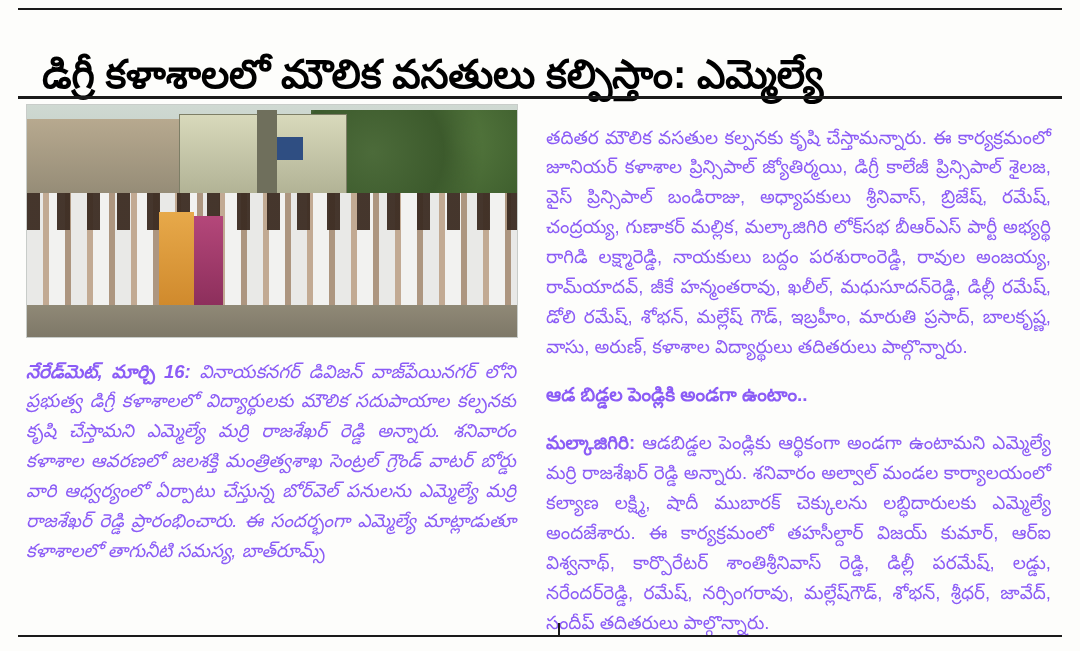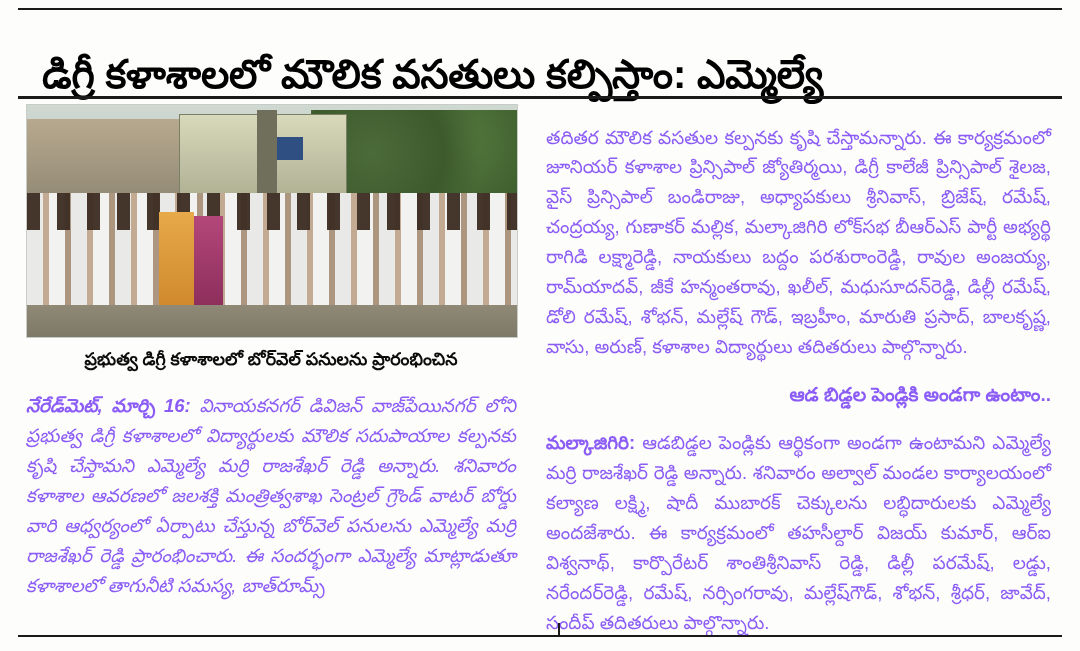--- a/index.html
+++ b/index.html
@@ -185,21 +185,21 @@
   }
   .dateline {
     font-weight: bold;
   }
   .subhead {
     font-weight: bold;
     font-size: 19px;
     line-height: 1.5;
     margin-top: 10px;
     margin-bottom: 2px;
-    text-align: right;
+    text-align: left;
   }
   .col-divider {
     position: absolute;
     left: 509px;
     top: 0;
     width: 1px;
     height: 516px;
     background: transparent;
   }
 </style>
@@ -227,21 +227,20 @@
         </div>
         <div class="rig"></div>
         <div class="ground"></div>
         <div class="crowd"></div>
         <div class="crowd-heads"></div>
         <div class="saree"></div>
         <div class="saree2"></div>
       </div>
 
       <div class="caption">
-        <div>ప్రభుత్వ డిగ్రీ కళాశాలలో బోర్‌వెల్ పనులను ప్రారంభించిన</div>
       </div>
 
       <div class="body-text">
         <p class="para">
           <span class="dateline">నేరేడ్‌మెట్, మార్చి 16:</span>
           <span>వినాయకనగర్ డివిజన్ వాజ్‌పేయినగర్ లోని ప్రభుత్వ డిగ్రీ కళాశాలలో విద్యార్థులకు మౌలిక సదుపాయాల కల్పనకు కృషి చేస్తామని ఎమ్మెల్యే మర్రి రాజశేఖర్ రెడ్డి అన్నారు. శనివారం కళాశాల ఆవరణలో జలశక్తి మంత్రిత్వశాఖ సెంట్రల్ గ్రౌండ్ వాటర్ బోర్డు వారి ఆధ్వర్యంలో ఏర్పాటు చేస్తున్న బోర్‌వెల్ పనులను ఎమ్మెల్యే మర్రి రాజశేఖర్ రెడ్డి ప్రారంభించారు. ఈ సందర్భంగా ఎమ్మెల్యే మాట్లాడుతూ కళాశాలలో తాగునీటి సమస్య, బాత్‌రూమ్స్</span>
         </p>
       </div>
 
     </div>

